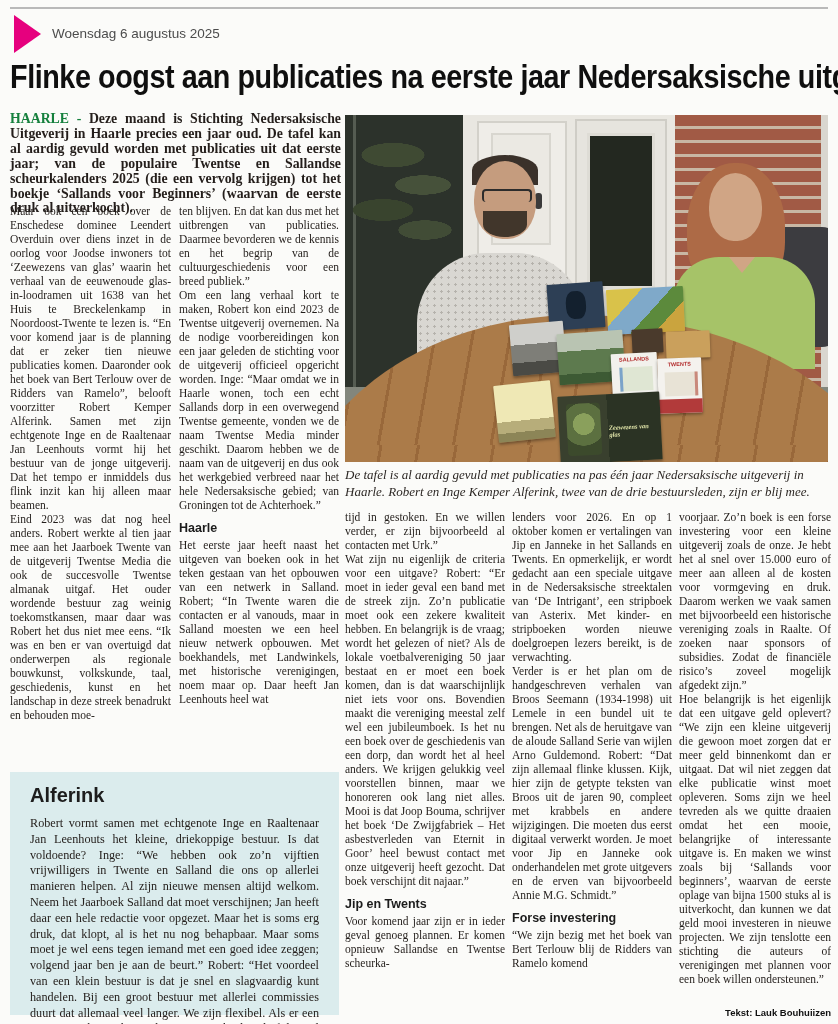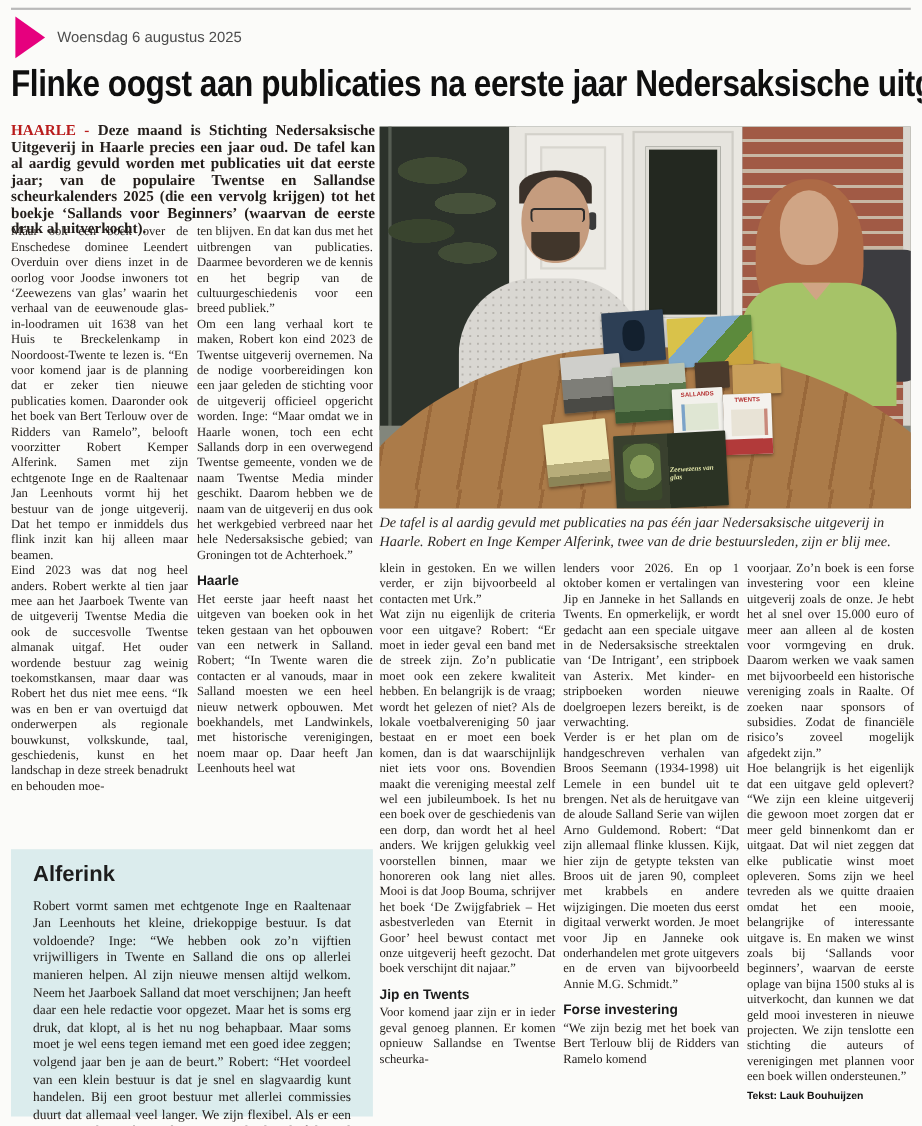--- a/index.html
+++ b/index.html
@@ -10,32 +10,32 @@
   .toprule{left:10px;top:7px;width:818px;height:2px;background:#b9b9b9;}
   .tri{left:14px;top:15px;width:0;height:0;border-top:19px solid transparent;
        border-bottom:19px solid transparent;border-left:27px solid #e6007e;}
   .dateline{left:52px;top:26px;font-family:"Liberation Sans",sans-serif;font-size:13.5px;color:#4c4c4c;}
   .headline{left:10px;top:57px;width:828px;height:46px;overflow:visible;font-family:"Liberation Sans",sans-serif;
             font-weight:bold;font-size:34px;color:#0f0f0f;white-space:nowrap;}
   .headline>span{display:inline-block;transform:scaleX(.845);transform-origin:0 50%;letter-spacing:-.5px;}
   
   .lead{left:10px;top:112px;width:331px;font-size:13.8px;line-height:14.9px;font-weight:bold;
         text-align:justify;color:#241e1b;}
-  .lead .loc{color:#b91c1c;}
+  .lead .loc{color:#15803d;}
   
   .col{font-size:11.5px;line-height:14px;text-align:justify;overflow:hidden;}
   .col p{margin:0;}
   .subhead{font-family:"Liberation Sans",sans-serif;font-weight:bold;font-size:12.5px;
            margin:9px 0 3px 0;text-align:left;color:#1c1c1c;}
   .col1{left:10px;top:204px;width:161px;height:566px;}
   .col2{left:179px;top:204px;width:160px;height:566px;}
   .col3{left:345px;top:510px;width:160px;height:506px;}
   .col4{left:512px;top:510px;width:160px;height:506px;}
   .col5{left:679px;top:510px;width:152px;height:506px;}
-  .credit{margin-top:4px;font-family:"Liberation Sans",sans-serif;
+  .credit{margin-top:20px;text-align:right;font-family:"Liberation Sans",sans-serif;
           font-weight:bold;font-size:9.5px;color:#111;}
   
   .infobox{left:10px;top:772px;width:329px;height:243px;background:#dbeced;box-sizing:border-box;
            padding:12px 20px 0 20px;}
   .infobox h2{margin:0 0 9px 0;font-family:"Liberation Sans",sans-serif;font-weight:bold;
               font-size:20px;color:#1d1d1d;}
   .infobox .boxtext{font-size:12.2px;line-height:15.8px;text-align:justify;color:#26211e;}
   
   .photo{left:345px;top:115px;width:483px;height:347px;background:#878b84;overflow:hidden;}
   .ph{position:absolute;}
@@ -190,21 +190,21 @@
 </div>
 
 <div class="abs col col2">
   <p>ten blijven. En dat kan dus met het uitbrengen van publicaties. Daarmee bevorderen we de kennis en het begrip van de cultuurgeschiedenis voor een breed publiek.”</p>
   <p>Om een lang verhaal kort te maken, Robert kon eind 2023 de Twentse uitgeverij overnemen. Na de nodige voorbereidingen kon een jaar geleden de stichting voor de uitgeverij officieel opgericht worden. Inge: “Maar omdat we in Haarle wonen, toch een echt Sallands dorp in een overwegend Twentse gemeente, vonden we de naam Twentse Media minder geschikt. Daarom hebben we de naam van de uitgeverij en dus ook het werkgebied verbreed naar het hele Nedersaksische gebied; van Groningen tot de Achterhoek.”</p>
   <div class="subhead">Haarle</div>
   <p>Het eerste jaar heeft naast het uitgeven van boeken ook in het teken gestaan van het opbouwen van een netwerk in Salland. Robert; “In Twente waren die contacten er al vanouds, maar in Salland moesten we een heel nieuw netwerk opbouwen. Met boekhandels, met Landwinkels, met historische verenigingen, noem maar op. Daar heeft Jan Leenhouts heel wat</p>
 </div>
 
 <div class="abs col col3">
-  <p>klein in gestoken. En we willen verder, er zijn bijvoorbeeld al contacten met Urk.”</p>
+  <p>tijd in gestoken. En we willen verder, er zijn bijvoorbeeld al contacten met Urk.”</p>
   <p>Wat zijn nu eigenlijk de criteria voor een uitgave? Robert: “Er moet in ieder geval een band met de streek zijn. Zo’n publicatie moet ook een zekere kwaliteit hebben. En belangrijk is de vraag; wordt het gelezen of niet? Als de lokale voetbalvereniging 50 jaar bestaat en er moet een boek komen, dan is dat waarschijnlijk niet iets voor ons. Bovendien maakt die vereniging meestal zelf wel een jubileumboek. Is het nu een boek over de geschiedenis van een dorp, dan wordt het al heel anders. We krijgen gelukkig veel voorstellen binnen, maar we honoreren ook lang niet alles. Mooi is dat Joop Bouma, schrijver het boek ‘De Zwijgfabriek – Het asbestverleden van Eternit in Goor’ heel bewust contact met onze uitgeverij heeft gezocht. Dat boek verschijnt dit najaar.”</p>
   <div class="subhead">Jip en Twents</div>
   <p>Voor komend jaar zijn er in ieder geval genoeg plannen. Er komen opnieuw Sallandse en Twentse scheurka-</p>
 </div>
 
 <div class="abs col col4">
   <p>lenders voor 2026. En op 1 oktober komen er vertalingen van Jip en Janneke in het Sallands en Twents. En opmerkelijk, er wordt gedacht aan een speciale uitgave in de Nedersaksische streektalen van ‘De Intrigant’, een stripboek van Asterix. Met kinder- en stripboeken worden nieuwe doelgroepen lezers bereikt, is de verwachting.</p>
   <p>Verder is er het plan om de handgeschreven verhalen van Broos Seemann (1934-1998) uit Lemele in een bundel uit te brengen. Net als de heruitgave van de aloude Salland Serie van wijlen Arno Guldemond. Robert: “Dat zijn allemaal flinke klussen. Kijk, hier zijn de getypte teksten van Broos uit de jaren 90, compleet met krabbels en andere wijzigingen. Die moeten dus eerst digitaal verwerkt worden. Je moet voor Jip en Janneke ook onderhandelen met grote uitgevers en de erven van bijvoorbeeld Annie M.G. Schmidt.”</p>
   <div class="subhead">Forse investering</div>
   <p>“We zijn bezig met het boek van Bert Terlouw blij de Ridders van Ramelo komend</p>

